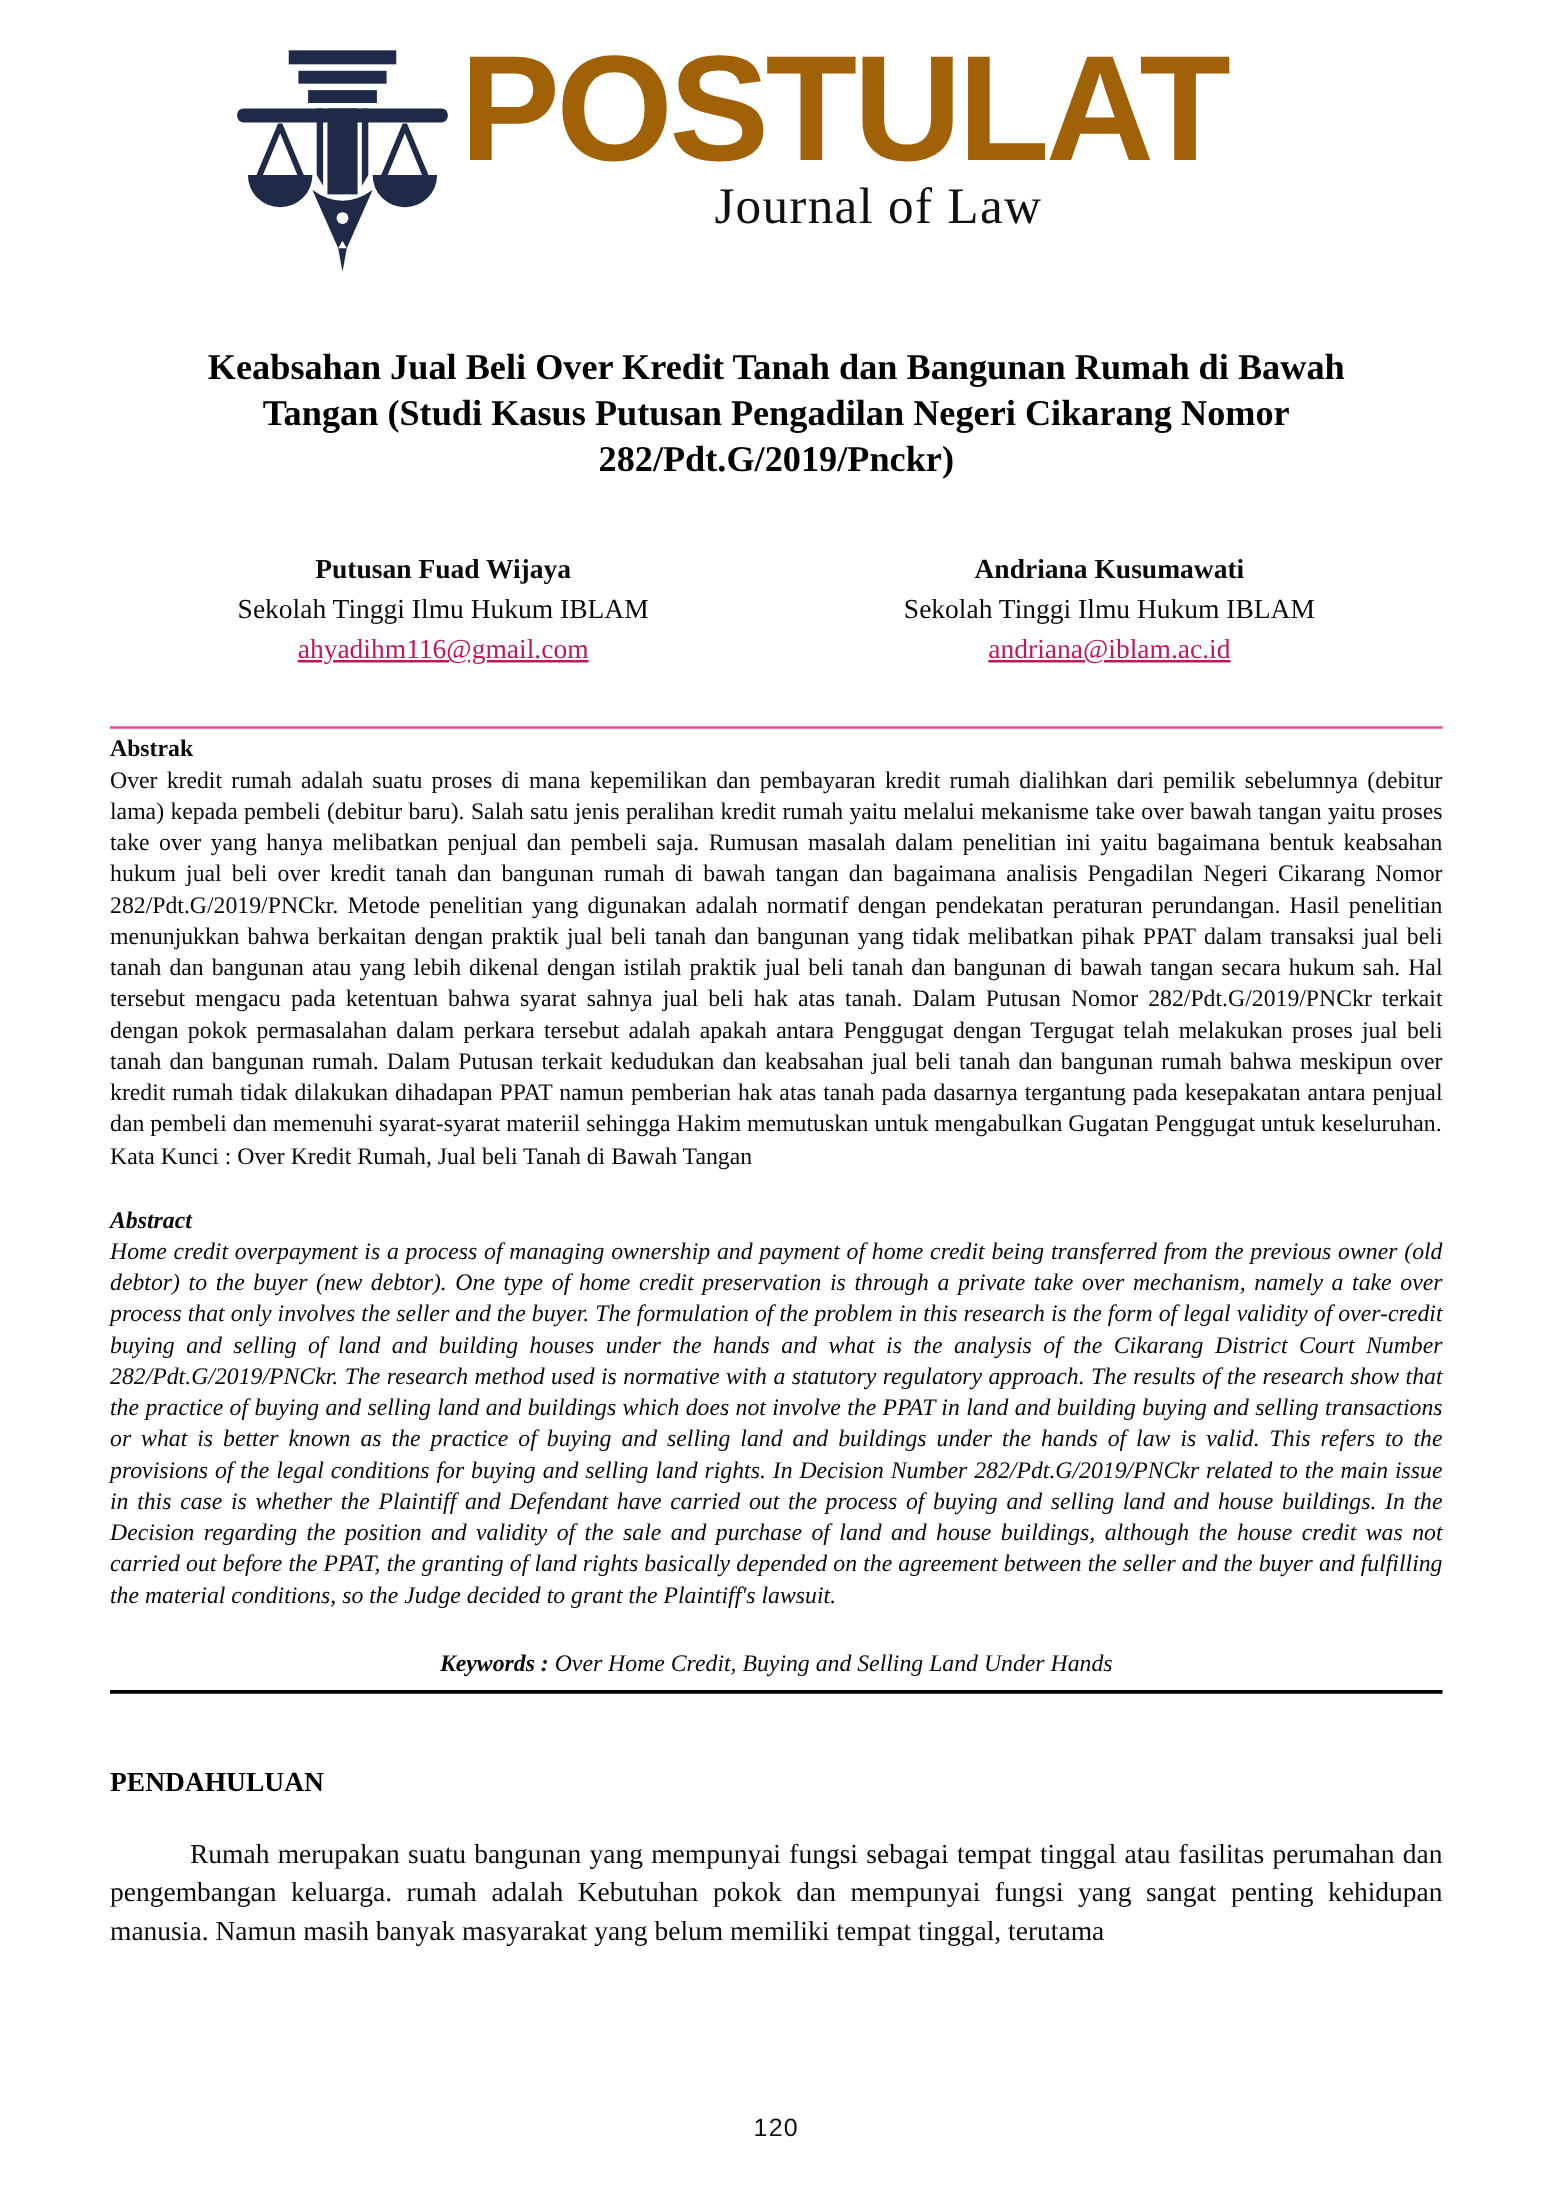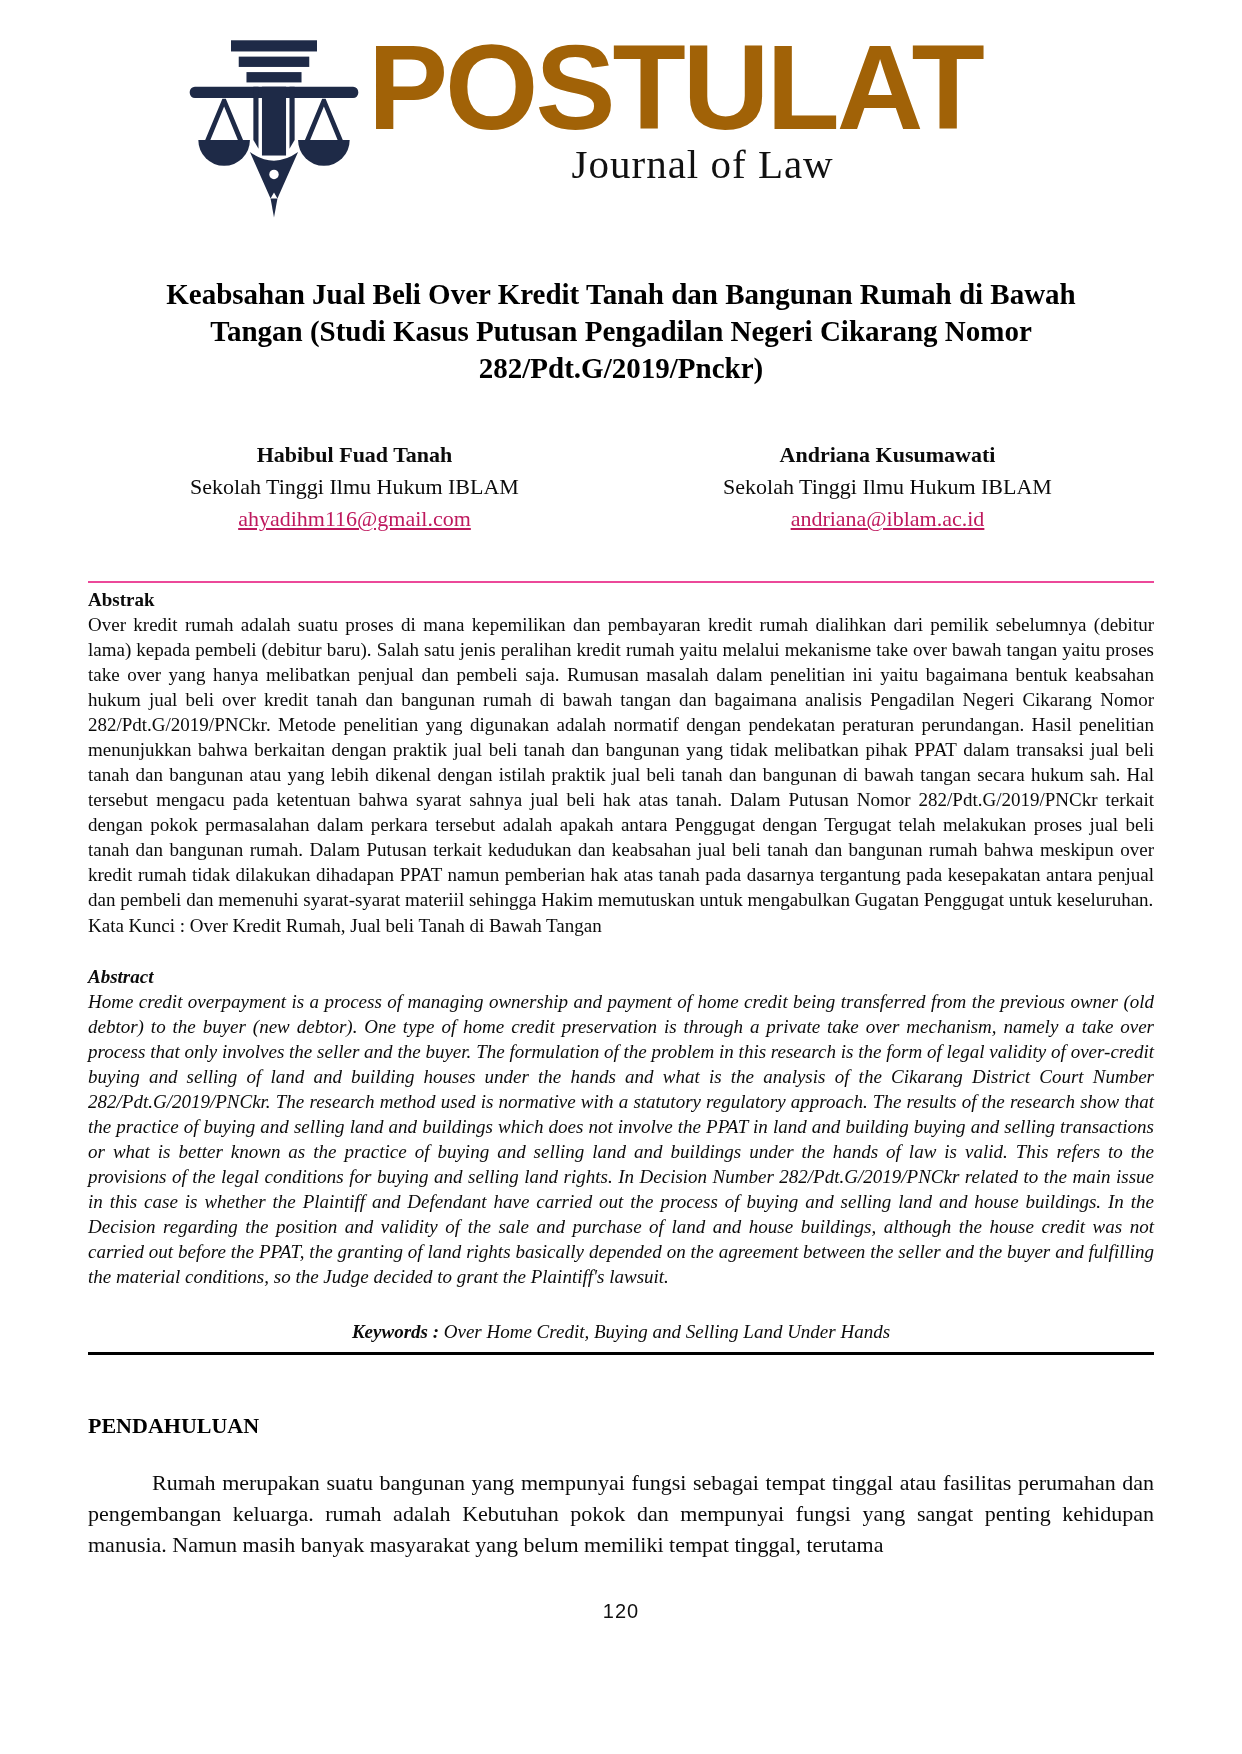--- a/index.html
+++ b/index.html
@@ -44,21 +44,21 @@
   .kata-kunci .lbl{font-weight:normal;}
   .abstract-en{margin-top:26px;font-style:italic;}
   .abstract-en .abs-heading{font-style:italic;}
   .keywords-line{margin-top:30px;font-size:19px;line-height:25px;font-style:italic;padding-bottom:8px;border-bottom:3px solid #000;text-align:center;}
   .keywords-line .lbl{font-weight:bold;}
   
   .section-heading{margin-top:58px;font-weight:bold;font-size:22px;color:#000;}
   .body-para{margin-top:28px;font-size:22px;line-height:31px;text-align:justify;text-indent:64px;}
   
   .page-number{
-    position:absolute;left:0;right:0;top:1600px;text-align:center;
+    position:absolute;left:0;right:0;top:1692px;text-align:center;
     font-family:"Liberation Sans","DejaVu Sans",sans-serif;font-size:20px;color:#111;letter-spacing:1px;
   }
 </style>
 </head>
 <body>
 
 <div class="page">
 
   <div class="masthead">
     <svg class="logo-icon" viewBox="0 0 200 220" xmlns="http://www.w3.org/2000/svg">
@@ -87,21 +87,21 @@
       <div class="wordmark">POSTULAT</div>
       <div class="subtitle">Journal of Law</div>
     </div>
   </div>
 
 
   <h1 class="article-title">Keabsahan Jual Beli Over Kredit Tanah dan Bangunan Rumah di Bawah Tangan (Studi Kasus Putusan Pengadilan Negeri Cikarang Nomor 282/Pdt.G/2019/Pnckr)</h1>
 
   <div class="authors">
     <div class="author">
-      <div class="author-name">Habibul Fuad Tanah</div>
+      <div class="author-name">Putusan Fuad Wijaya</div>
       <div class="author-affiliation">Sekolah Tinggi Ilmu Hukum IBLAM</div>
       <div class="author-email"><a href="#">ahyadihm116@gmail.com</a></div>
     </div>
     <div class="author">
       <div class="author-name">Andriana Kusumawati</div>
       <div class="author-affiliation">Sekolah Tinggi Ilmu Hukum IBLAM</div>
       <div class="author-email"><a href="#">andriana@iblam.ac.id</a></div>
     </div>
   </div>
 

